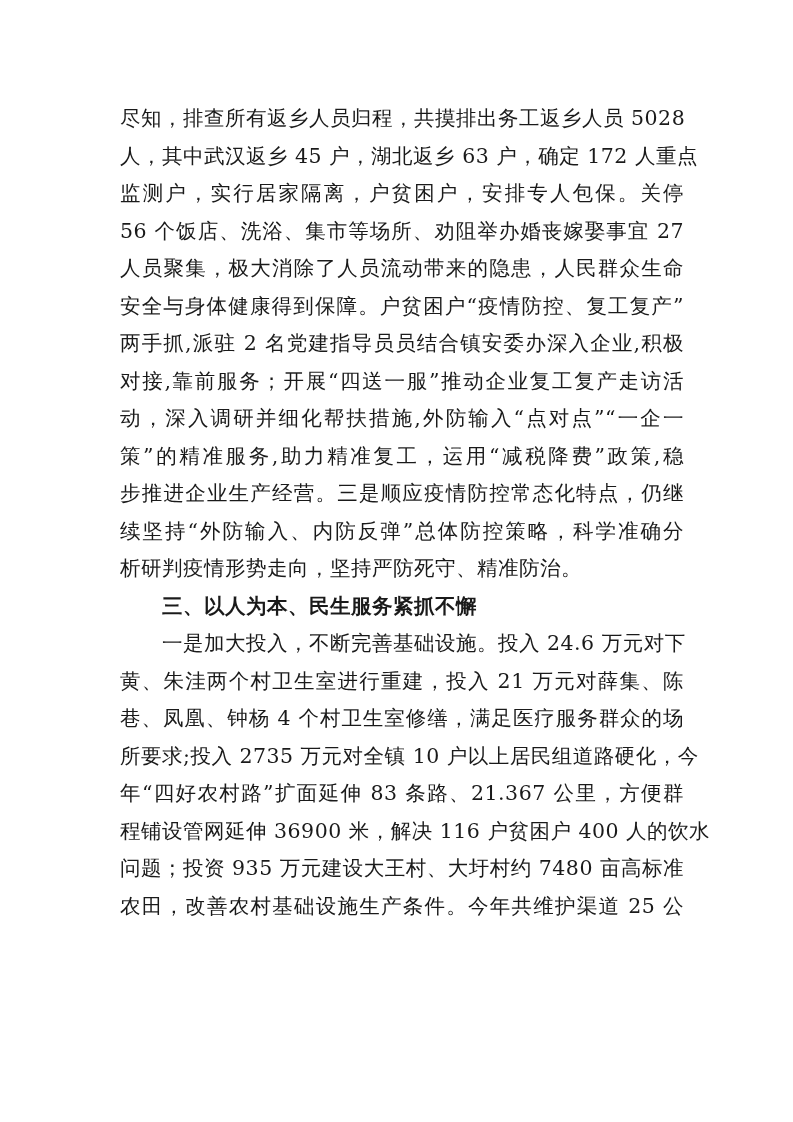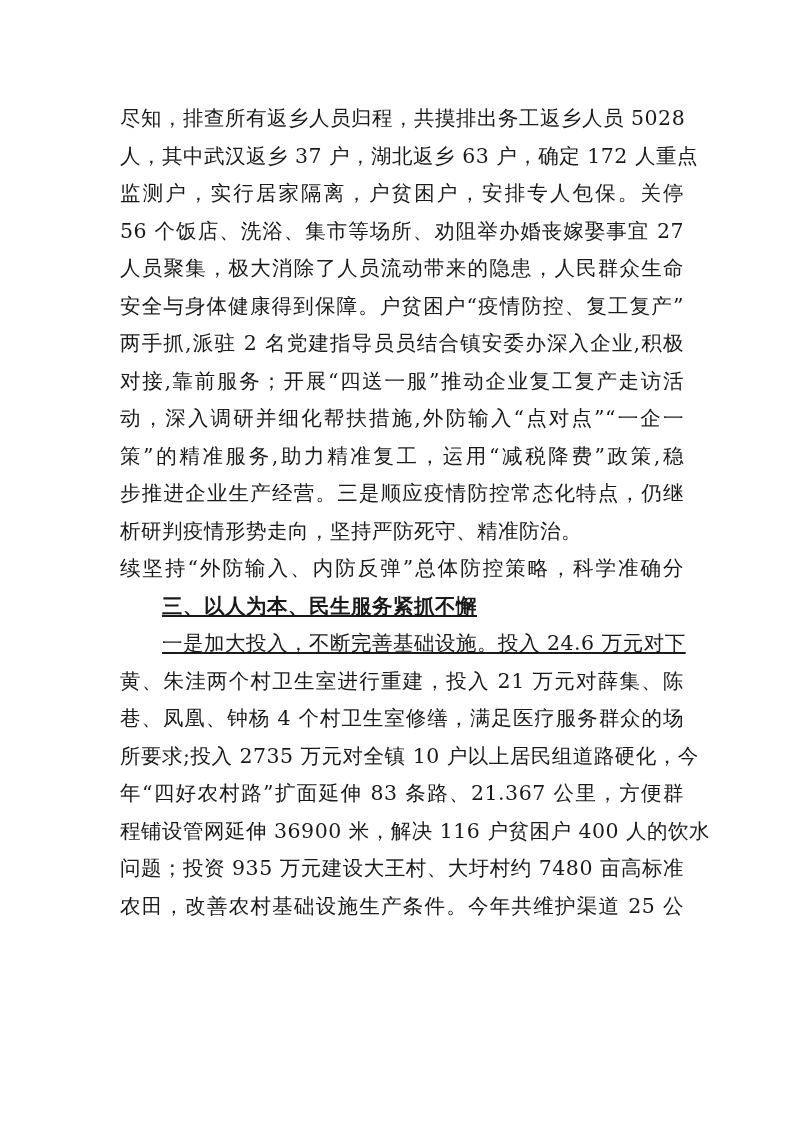--- a/index.html
+++ b/index.html
@@ -11,45 +11,45 @@
     position: absolute; left: 120px; top: 103px; width: 564px;
     font-family: "DejaVu Serif", "Liberation Serif", serif;
     font-size: 20.5px; color: #1a1a1a;
   }
   .line {
     display: block; height: 37.5px; line-height: 30px;
     white-space: nowrap; text-align: justify; text-align-last: justify;
     letter-spacing: 0.5px;
   }
   .line.last { text-align-last: left; }
-  .line.indent { padding-left: 42px; text-decoration: underline; }
+  .line.indent { padding-left: 42px; }
   .heading {
     font-family: "DejaVu Sans", "Liberation Sans", sans-serif;
     font-weight: bold; text-align-last: left; font-size: 20.5px;
   }
 </style>
 </head>
 <body>
 
 <div class="page">
   <div class="text-block">
     <div>
       <span class="line">尽知，排查所有返乡人员归程，共摸排出务工返乡人员 5028</span>
-      <span class="line">人，其中武汉返乡 37 户，湖北返乡 63 户，确定 172 人重点</span>
+      <span class="line">人，其中武汉返乡 45 户，湖北返乡 63 户，确定 172 人重点</span>
       <span class="line">监测户，实行居家隔离，户贫困户，安排专人包保。关停</span>
       <span class="line">56 个饭店、洗浴、集市等场所、劝阻举办婚丧嫁娶事宜 27</span>
       <span class="line">人员聚集，极大消除了人员流动带来的隐患，人民群众生命</span>
       <span class="line">安全与身体健康得到保障。户贫困户“疫情防控、复工复产”</span>
       <span class="line">两手抓,派驻 2 名党建指导员员结合镇安委办深入企业,积极</span>
       <span class="line">对接,靠前服务；开展“四送一服”推动企业复工复产走访活</span>
       <span class="line">动，深入调研并细化帮扶措施,外防输入“点对点”“一企一</span>
       <span class="line">策”的精准服务,助力精准复工，运用“减税降费”政策,稳</span>
       <span class="line">步推进企业生产经营。三是顺应疫情防控常态化特点，仍继</span>
+      <span class="line">续坚持“外防输入、内防反弹”总体防控策略，科学准确分</span>
       <span class="line last">析研判疫情形势走向，坚持严防死守、精准防治。</span>
-      <span class="line">续坚持“外防输入、内防反弹”总体防控策略，科学准确分</span>
     </div>
     <span class="line indent heading">三、以人为本、民生服务紧抓不懈</span>
     <div>
       <span class="line indent">一是加大投入，不断完善基础设施。投入 24.6 万元对下</span>
       <span class="line">黄、朱洼两个村卫生室进行重建，投入 21 万元对薛集、陈</span>
       <span class="line">巷、凤凰、钟杨 4 个村卫生室修缮，满足医疗服务群众的场</span>
       <span class="line">所要求;投入 2735 万元对全镇 10 户以上居民组道路硬化，今</span>
       <span class="line">年“四好农村路”扩面延伸 83 条路、21.367 公里，方便群</span>
       <span class="line">程铺设管网延伸 36900 米，解决 116 户贫困户 400 人的饮水</span>
       <span class="line">问题；投资 935 万元建设大王村、大圩村约 7480 亩高标准</span>

